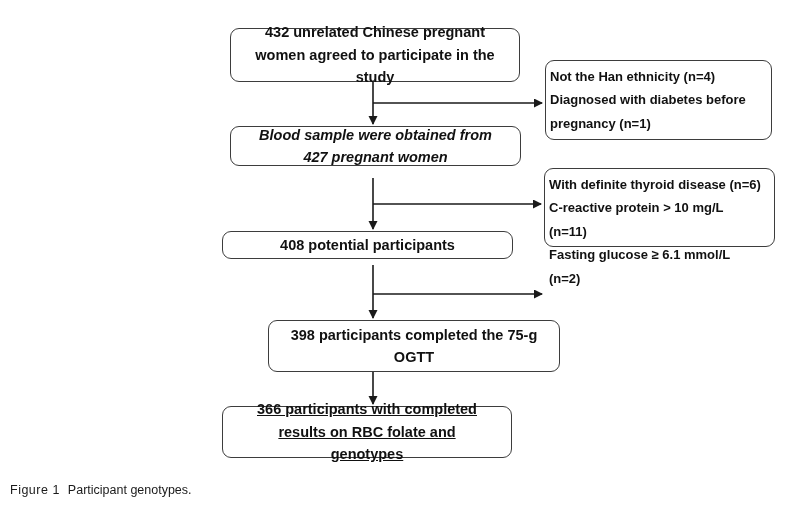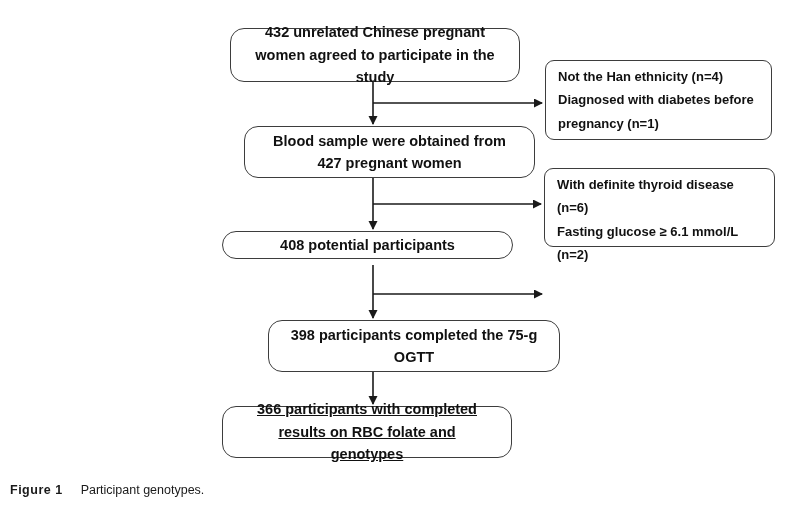--- a/index.html
+++ b/index.html
@@ -34,47 +34,46 @@
     display: flex;
     flex-direction: column;
     justify-content: center;
   }
   .box.main {
     align-items: center;
     text-align: center;
     font-size: 14.5px;
     line-height: 1.55;
     padding: 2px 20px;
-    border-radius: 14px;
   }
   .box.side {
     align-items: flex-start;
     text-align: left;
     font-size: 13px;
     line-height: 1.8;
-    padding: 4px 10px 4px 12px;
+    padding: 4px 10px 4px 4px;
   }
   .b1 { left: 230px; top: 28px;  width: 290px; height: 54px; }
-  .b2 { left: 244px; top: 126px; width: 291px; height: 52px; }
+  .b2 { left: 230px; top: 126px; width: 291px; height: 40px; font-style: italic; }
   .b3 { left: 222px; top: 231px; width: 291px; height: 28px; }
   .b4 { left: 220px; top: 320px; width: 292px; height: 52px; margin-left: 48px; }
   .b5 { left: 222px; top: 406px; width: 290px; height: 52px; text-decoration: underline; }
   .s1 { left: 545px; top: 60px;  width: 227px; height: 80px; }
   .s2 { left: 544px; top: 168px; width: 231px; height: 79px; justify-content: space-between; }
   .s3 { left: 545px; top: 258px; width: 228px; height: 79px; }
   .caption {
     position: absolute;
     left: 10px;
     top: 483px;
     font-size: 12.5px;
     color: #1a1a1a;
   }
   .caption .cap-label {
-    font-weight: bold;
-    margin-right: 18px;
+    font-weight: normal;
+    margin-right: 8px;
     letter-spacing: 0.5px;
   }
 </style>
 </head>
 <body>
 
 <div class="page">
 
   <svg class="connectors" viewBox="0 0 797 517" xmlns="http://www.w3.org/2000/svg">
     <defs>
@@ -99,20 +98,21 @@
     <div>Not the Han ethnicity (n=4)</div>
     <div>Diagnosed with diabetes before pregnancy (n=1)</div>
   </div>
 
   <div class="box main b2">
     <span>Blood sample were obtained from 427 pregnant women</span>
   </div>
 
   <div class="box side s2">
     <div>With definite thyroid disease (n=6)</div>
+    <div>C-reactive protein &gt; 10 mg/L (n=11)</div>
     <div>Fasting glucose ≥ 6.1 mmol/L (n=2)</div>
   </div>
 
   <div class="box main b3">
     <span>408 potential participants</span>
   </div>
 
 
   <div class="box main b4">
     <span>398 participants completed the 75-g OGTT</span>

